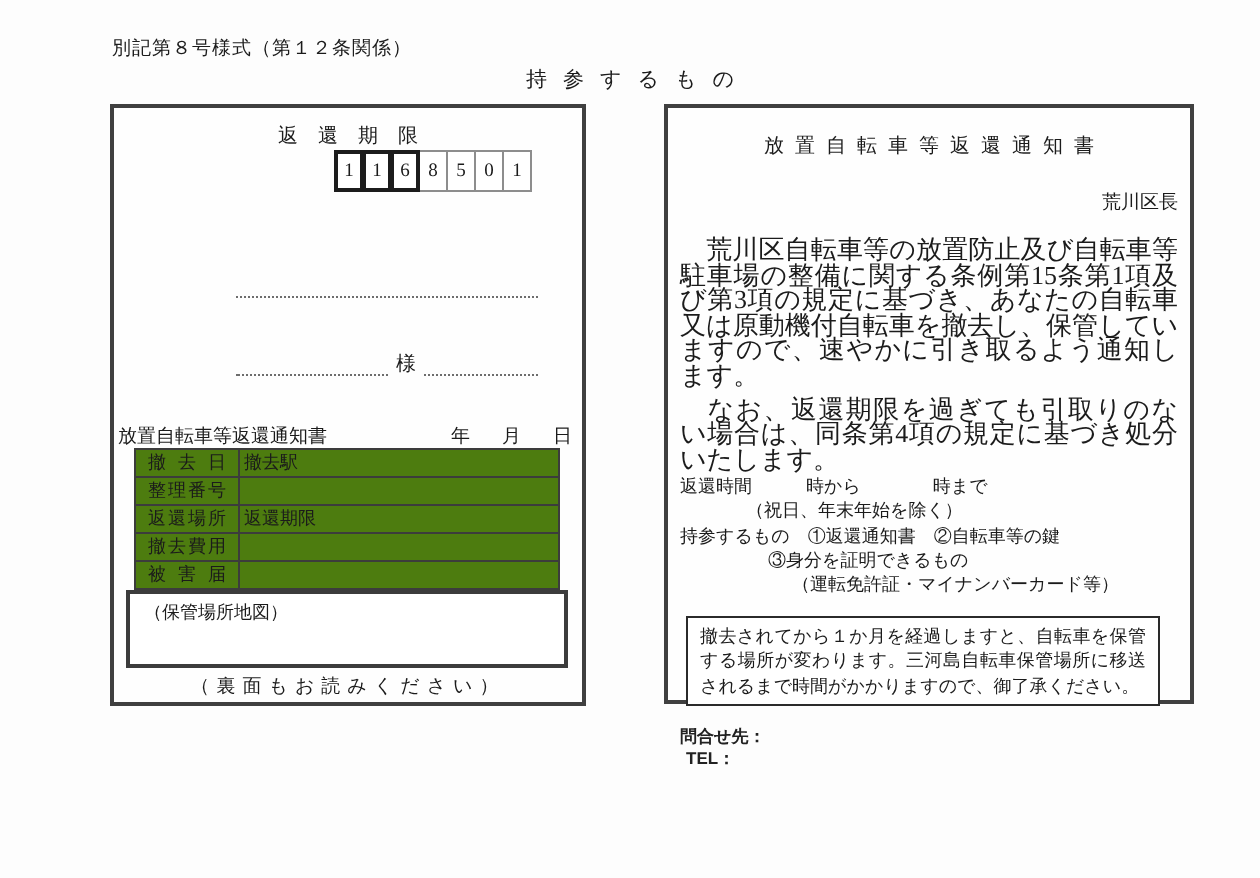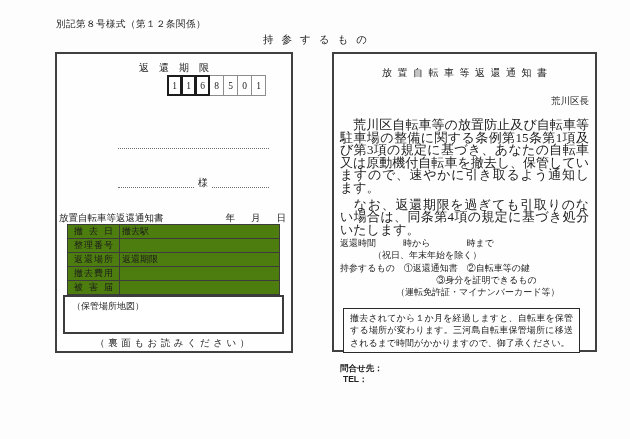--- a/index.html
+++ b/index.html
@@ -60,21 +60,21 @@
     position:absolute; left:332px; top:52px; width:265px; height:300px;
     border:2px solid #404040; background:#fefefe;
     padding:10px 6px 0 6px;
   }
   .n-title { text-align:center; font-size:10px; letter-spacing:5.5px; text-indent:5.5px; margin-top:2px; }
   .n-recipient { text-align:right; font-size:9.5px; margin-top:15px; }
   .n-body { margin-top:11px; font-size:13px; line-height:12.6px; text-align:justify; }
   .n-body p + p { margin-top:4px; }
   .n-details { margin-top:1px; font-size:9px; line-height:12.1px; }
   .indent-33 { padding-left:33px; }
-  .indent-44 { padding-left:44px;text-align:center; }
+  .indent-44 { padding-left:44px; }
   .indent-56 { padding-left:56px; }
   .n-warning {
     margin:10px 9px 0 3px; border:1.5px solid #2a2a2a; background:#fff;
     padding:3px 6px; font-size:9px; line-height:12.4px; text-align:justify;
   }
   .n-contact {
     margin-top:10px; font-family:"Liberation Sans","DejaVu Sans",sans-serif;
     font-weight:bold; font-size:8.5px; line-height:11px; color:#222;
   }
   .n-contact .tel { padding-left:3px; }

